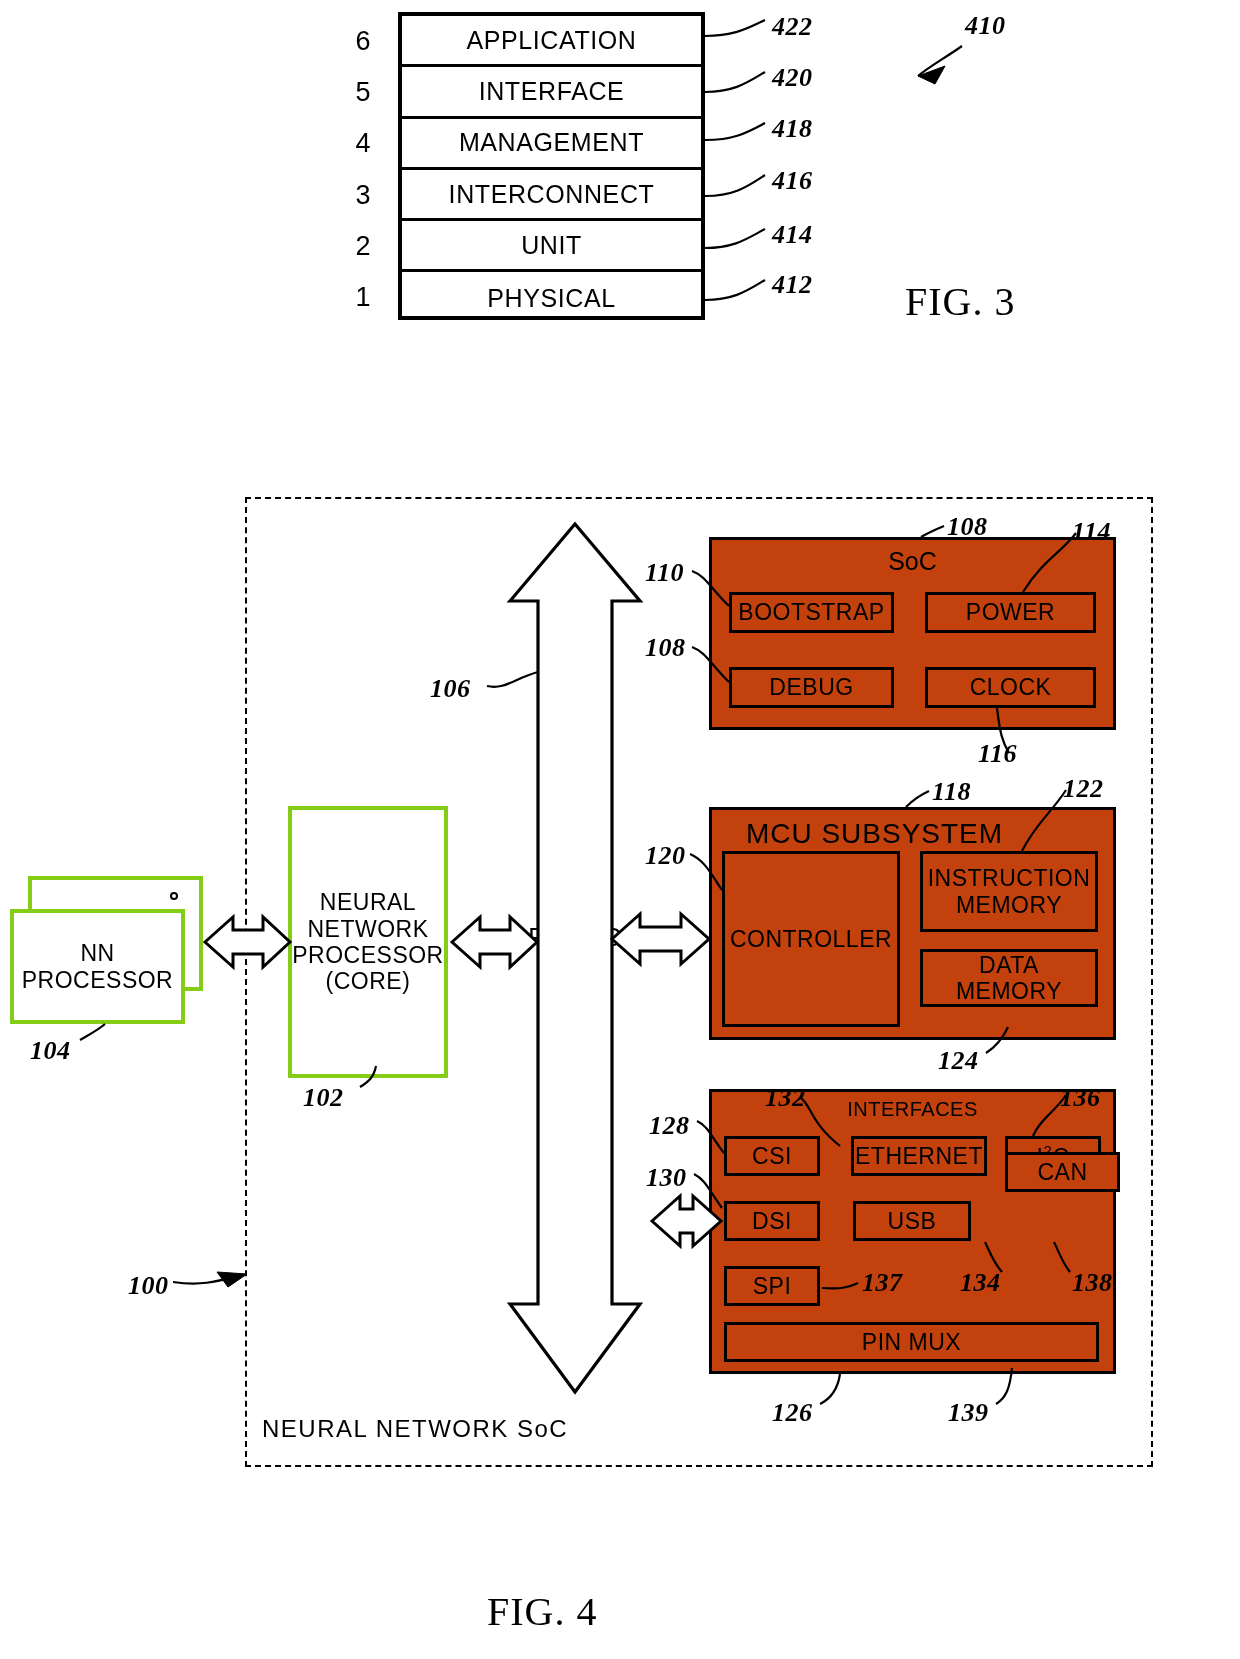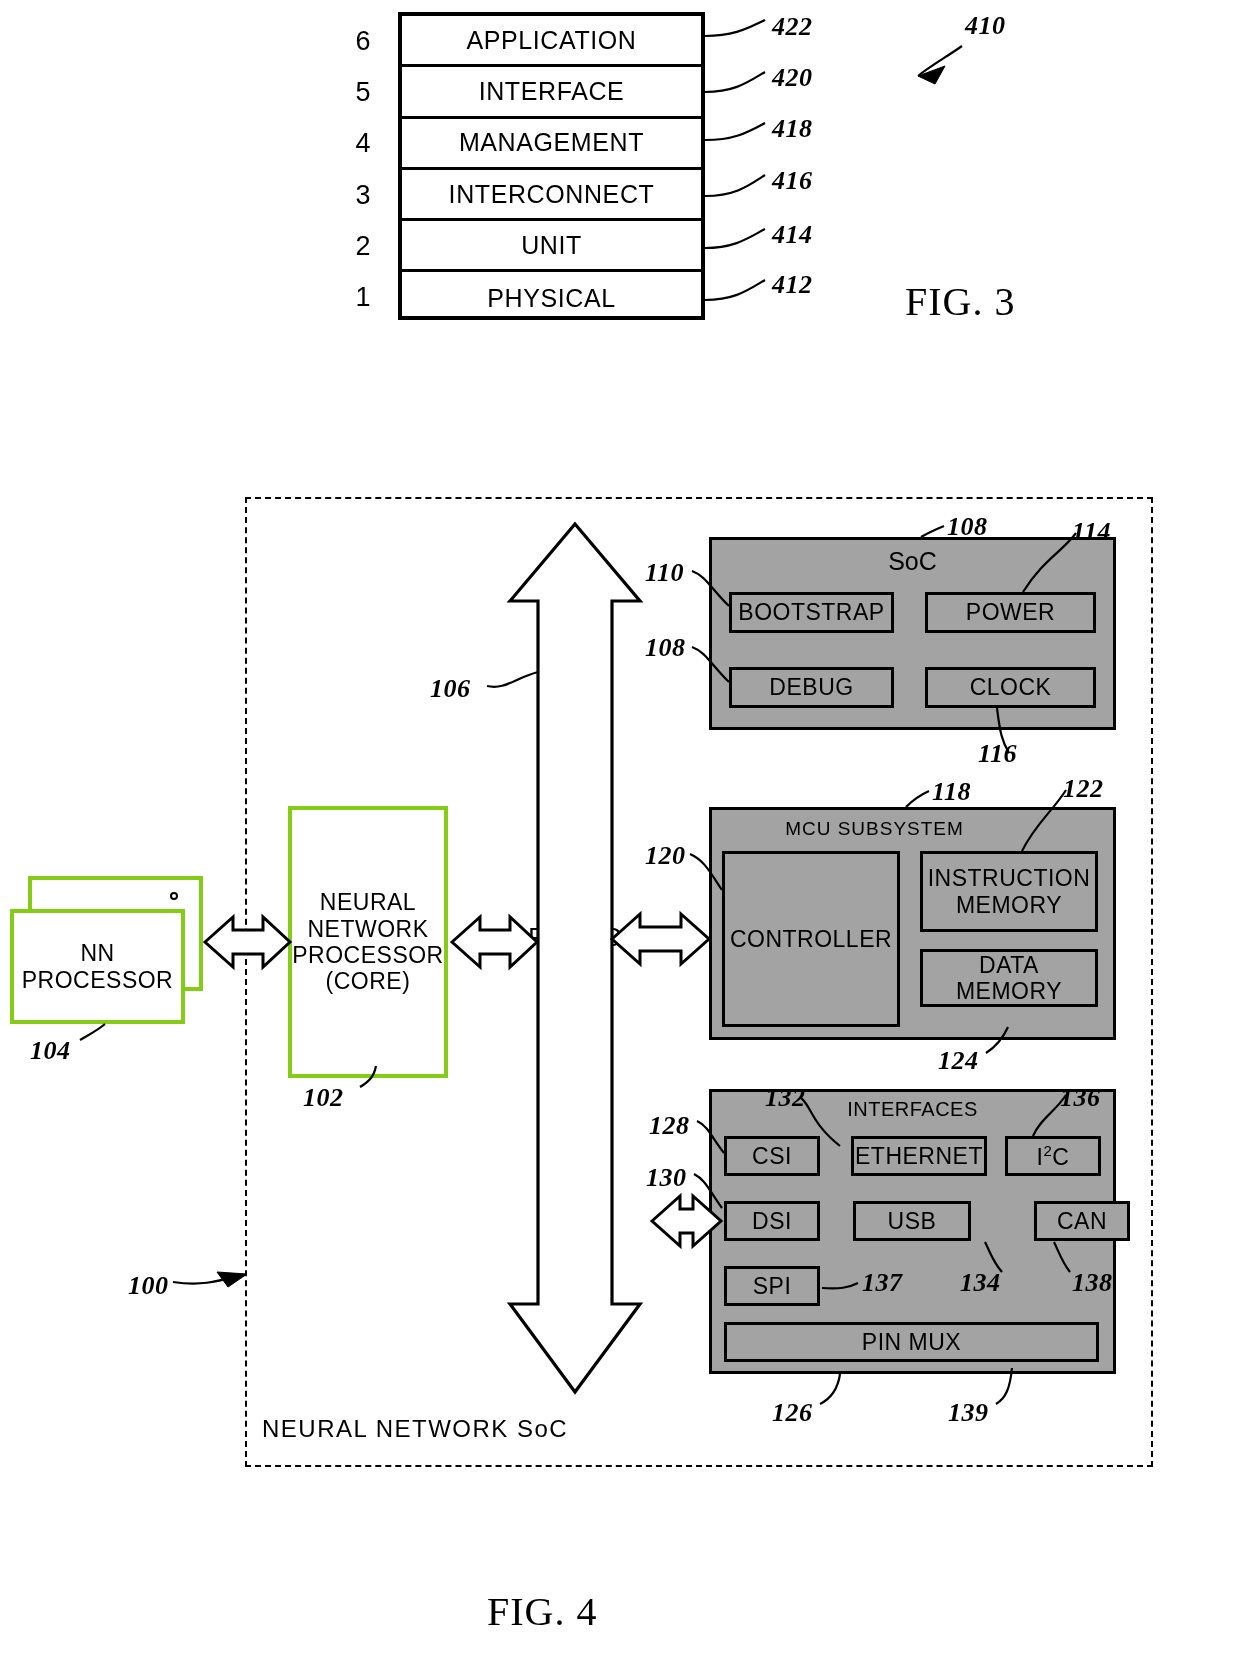--- a/index.html
+++ b/index.html
@@ -41,21 +41,21 @@
   
   svg.overlay{position:absolute;left:0;top:0;width:1240px;height:1659px;pointer-events:none;}
 
   
   #socDashed{
     left:245px;top:497px;width:908px;height:970px;
     border:2px dashed #000;box-sizing:border-box;
   }
   #socDashedLabel{left:262px;top:1415px;font-size:24px;letter-spacing:1.5px;white-space:nowrap;}
 
-  .blk{border:3px solid #000;box-sizing:border-box;background:#a3a3a3;}
+  .blk{border:3px solid #000;box-sizing:border-box;background:#c2410c;}
   .blk2{border:4px solid #84cc16;box-sizing:border-box;background:#fff;}
 
   .ctr{display:flex;align-items:center;justify-content:center;text-align:center;}
 
   
   #nnpBack{left:28px;top:876px;width:175px;height:115px;}
   #nnpFront{left:10px;top:909px;width:175px;height:115px;}
   .dotc{width:8px;height:8px;border:2px solid #000;border-radius:50%;box-sizing:border-box;}
 
   
@@ -64,34 +64,34 @@
   
   #socBlk{left:709px;top:537px;width:407px;height:193px;}
   #bootstrap{left:729px;top:592px;width:165px;height:41px;}
   #power{left:925px;top:592px;width:171px;height:41px;}
   #debug{left:729px;top:667px;width:165px;height:41px;}
   #clock{left:925px;top:667px;width:171px;height:41px;}
   #socTitle{left:709px;top:547px;width:407px;text-align:center;font-size:25px;}
 
   
   #mcuBlk{left:709px;top:807px;width:407px;height:233px;}
-  #mcuTitle{left:709px;top:818px;width:331px;text-align:center;font-size:19px;letter-spacing:1px;}
+  #mcuTitle{left:709px;top:818px;width:331px;text-align:center;font-size:28px;letter-spacing:1px;}
   #controller{left:722px;top:851px;width:178px;height:176px;}
   #imem{left:920px;top:851px;width:178px;height:81px;}
   #dmem{left:920px;top:949px;width:178px;height:58px;}
 
   
   #ifBlk{left:709px;top:1089px;width:407px;height:285px;}
   #ifTitle{left:709px;top:1098px;width:407px;text-align:center;font-size:20px;letter-spacing:.5px;}
   #csi{left:724px;top:1136px;width:96px;height:40px;}
   #eth{left:851px;top:1136px;width:136px;height:40px;}
   #i2c{left:1005px;top:1136px;width:96px;height:40px;}
   #dsi{left:724px;top:1201px;width:96px;height:40px;}
   #usb{left:853px;top:1201px;width:118px;height:40px;}
-  #can{left:1005px;top:1201px;width:96px;height:40px;margin-left:29px;}
+  #can{left:1005px;top:1152px;width:115px;height:40px;}
   #spi{left:724px;top:1266px;width:96px;height:40px;}
   #pinmux{left:724px;top:1322px;width:375px;height:40px;}
 
   
   #busLabel{left:515px;top:895px;width:120px;text-align:center;font-size:25px;line-height:1.12;}
 </style>
 </head>
 <body>
 
 <div class="abs ref" style="left:965px;top:13px;">410</div>

